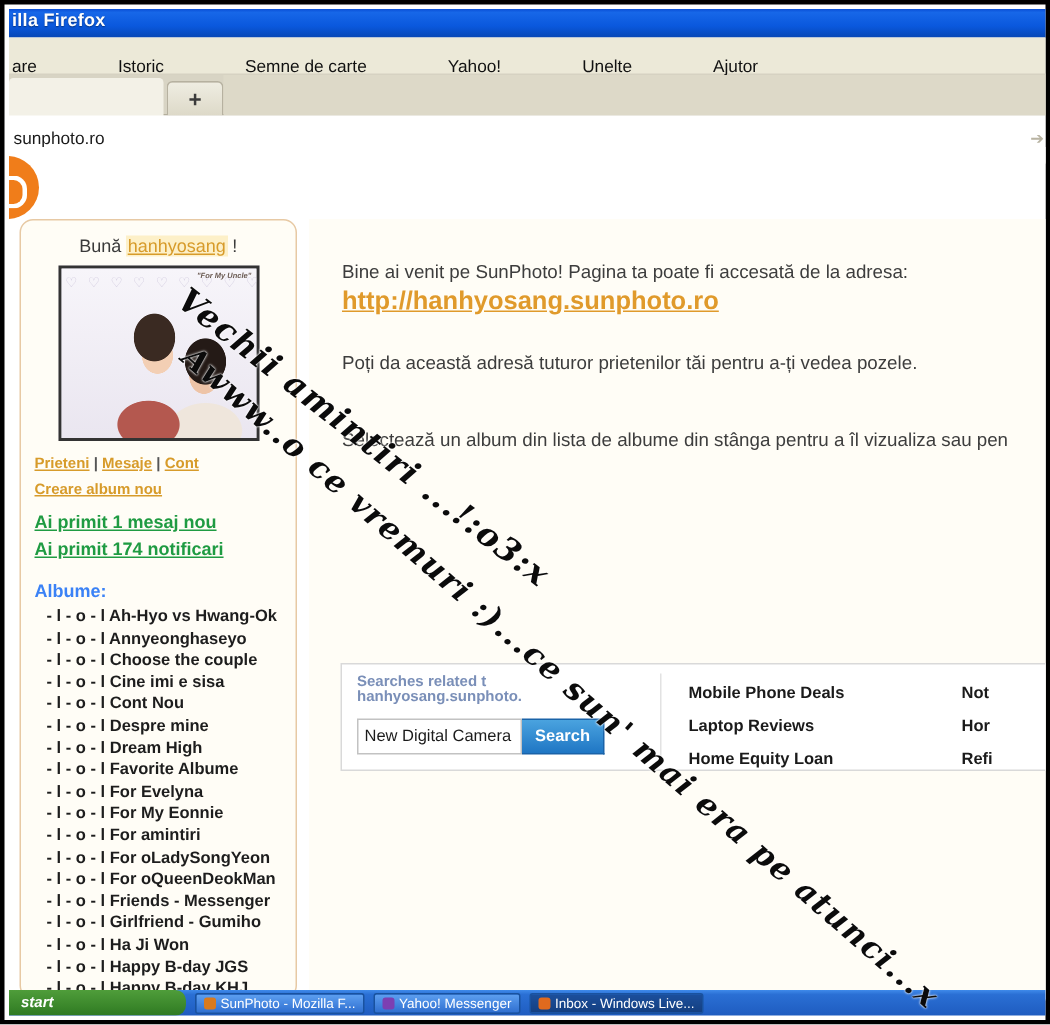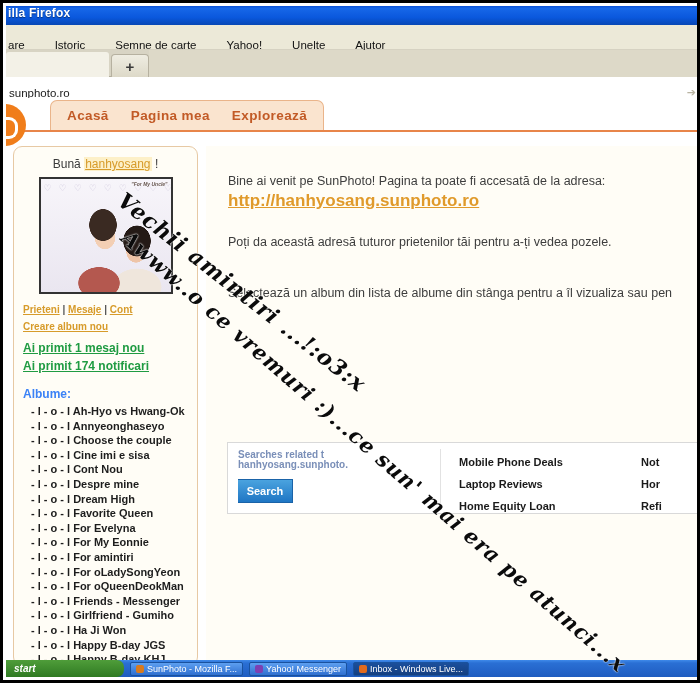--- a/index.html
+++ b/index.html
@@ -33,21 +33,21 @@
 
   
   #menubar{
     position:absolute;left:3px;top:22px;width:694px;height:25px;
     background:#ece9d8;
     border-bottom:1px solid #d6d2c2;
     display:flex;align-items:center;
     font-size:11.5px;color:#111;
     box-sizing:border-box;
   }
-  #menubar .mi{padding:0 15px;white-space:nowrap;margin-top:16px;}
+  #menubar .mi{padding:0 27px;white-space:nowrap;margin-top:16px;}
   #menubar .mi:first-child{padding-left:2px;}
 
   
   #tabstrip{
     position:absolute;left:3px;top:47px;width:694px;height:27px;
     background:#d8d4c4;
     box-sizing:border-box;
     border-bottom:1px solid #b3ae9c;
   }
   #tab-active{
@@ -303,27 +303,20 @@
 
   <div id="urlbar">
     <span title="sunphoto.ro">sunphoto.ro</span>
     <span class="go">➔</span>
   </div>
 
   <div id="page">
 
     <div id="logo"></div>
 
-    <div id="sitenav">
-      <div id="navbox">
-        <span class="navlink">Acasă</span>
-        <span class="navlink">Pagina mea</span>
-        <span class="navlink">Explorează</span>
-      </div>
-    </div>
 
     <div id="sidebar">
       <div id="greet">
         <span>Bună</span>
         <span class="uname">hanhyosang</span>
         <span>!</span>
       </div>
 
       <div id="thumbwrap">
         <div id="thumb"></div>
@@ -350,21 +343,21 @@
 
       <div id="albtitle">Albume:</div>
       <ul id="albums">
         <li>- l - o - l Ah-Hyo vs Hwang-Ok</li>
         <li>- l - o - l Annyeonghaseyo</li>
         <li>- l - o - l Choose the couple</li>
         <li>- l - o - l Cine imi e sisa</li>
         <li>- l - o - l Cont Nou</li>
         <li>- l - o - l Despre mine</li>
         <li>- l - o - l Dream High</li>
-        <li>- l - o - l Favorite Queen</li>
+        <li>- l - o - l Favorite Albume</li>
         <li>- l - o - l For Evelyna</li>
         <li>- l - o - l For My Eonnie</li>
         <li>- l - o - l For amintiri</li>
         <li>- l - o - l For oLadySongYeon</li>
         <li>- l - o - l For oQueenDeokMan</li>
         <li>- l - o - l Friends - Messenger</li>
         <li>- l - o - l Girlfriend - Gumiho</li>
         <li>- l - o - l Ha Ji Won</li>
         <li>- l - o - l Happy B-day JGS</li>
         <li>- l - o - l Happy B-day KHJ</li>
@@ -378,20 +371,21 @@
       <div class="wtxt p3">Selectează un album din lista de albume din stânga pentru a îl vizualiza sau pen</div>
     </div>
 
     <div id="adbox">
       <div id="adleft">
         <div id="adrelated">
           <div>Searches related t</div>
           <div>hanhyosang.sunphoto.</div>
         </div>
         <div id="searchrow">
+          <div id="searchinput" title="New Digital Camera">New Digital Camera</div>
           <div id="searchbtn">Search</div>
         </div>
       </div>
       <div id="addiv"></div>
       <div id="adright">
         <div id="adcol1">
           <div class="adlink">Mobile Phone Deals</div>
           <div class="adlink">Laptop Reviews</div>
           <div class="adlink">Home Equity Loan</div>
         </div>

